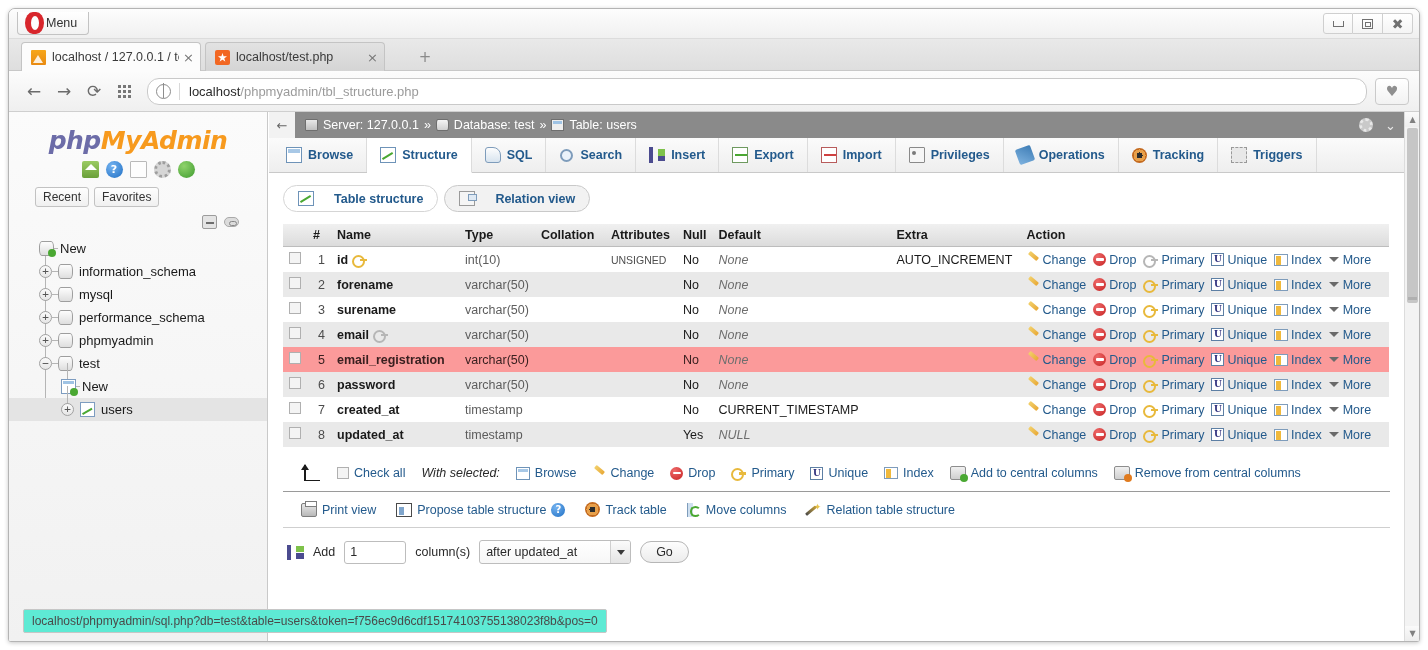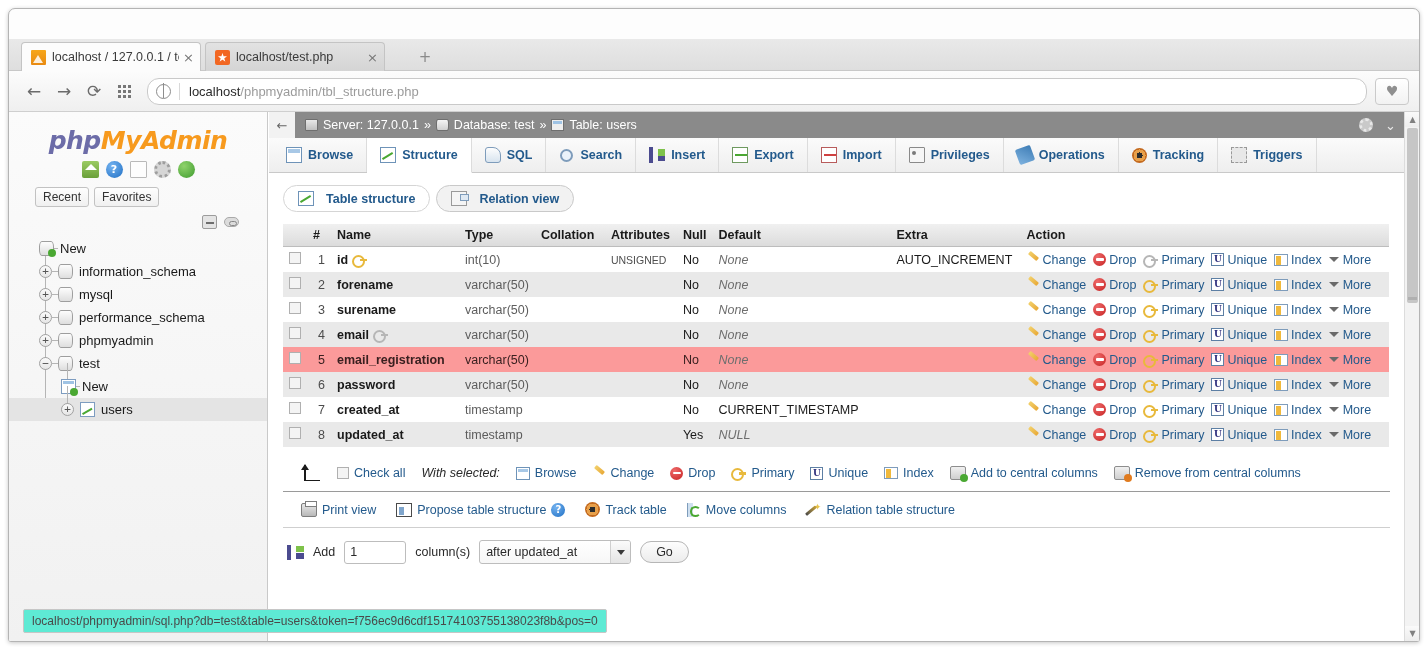--- a/index.html
+++ b/index.html
@@ -237,21 +237,21 @@
   .mi-import{background:#fff;border:1px solid #b85c5c;}
   .mi-import::after{content:"";position:absolute;left:2px;top:6px;width:12px;height:2px;background:#d04040;}
   .mi-priv{background:#f6f6f6;border:1px solid #8a8a8a;border-radius:1px;}
   .mi-priv::after{content:"";position:absolute;left:2px;top:3px;width:4px;height:4px;border-radius:50%;background:#7a7a7a;}
   .mi-oper{background:linear-gradient(45deg,#7fb3e0,#3d7cb5);border-radius:2px;transform:rotate(-20deg);}
   .mi-track{width:15px;height:15px;border-radius:50%;background:radial-gradient(circle,#2c2c2c 0 3px,#e8a04a 3px 6px,#c46a1f 6px);}
   .mi-trig{background:#e8e8e8;border:1px dashed #999;}
 
   .subtabs { padding:12px 0 0 14px; display:flex; gap:6px; }
   .subtab {
-    display:flex; align-items:center; gap:12px;
+    display:flex; align-items:center; gap:20px;
     height:27px; padding:0 14px; font-size:12.5px; font-weight:bold;
     color:#235a8c; background:#fff; border:1px solid #c9c9c9; border-radius:14px;
   }
   .subtab.active { background:#fff; border-color:#d5d5d5; }
   .subtab.plain { background:#f2f2f2; }
   .si{width:16px;height:15px;position:relative;flex:0 0 auto;}
   .si-ts{background:#fff;border:1px solid #6e93b8;}
   .si-ts::after{content:"";position:absolute;left:2px;bottom:2px;width:12px;height:2px;background:#4aa832;transform:rotate(-32deg);transform-origin:left bottom;}
   .si-rel{background:#f5f5f5;border:1px solid #9a9a9a;}
   .si-rel::after{content:"";position:absolute;right:-3px;top:2px;width:7px;height:5px;background:#dfe9f3;border:1px solid #7e9cbb;}
@@ -356,20 +356,37 @@
     background:#5eead4; border:1px solid #c6c6c6; border-radius:2px;
     display:flex; align-items:center; padding:0 8px;
     font-size:12px; color:#4a4a4a; z-index:20;
   }
 </style>
 </head>
 <body>
 
 <div class="os-window">
 
+  <div class="titlebar">
+    <div class="menu-btn">
+      <span class="opera-o"></span>
+      <span>Menu</span>
+    </div>
+    <div class="win-ctrls">
+      <div>
+          <span class="glyph-min"></span>
+        </div>
+      <div>
+          <span class="glyph-max"></span>
+        </div>
+      <div>
+          <span class="glyph-close">✖</span>
+        </div>
+    </div>
+  </div>
 
   <div class="tabstrip">
     <div class="tab active">
       <span class="favicon fav-pma"></span>
       <span class="tlabel">localhost / 127.0.0.1 / test</span>
       <span class="tclose">×</span>
     </div>
     <div class="tab inactive">
       <span class="favicon fav-orange">★</span>
       <span class="tlabel">localhost/test.php</span>

